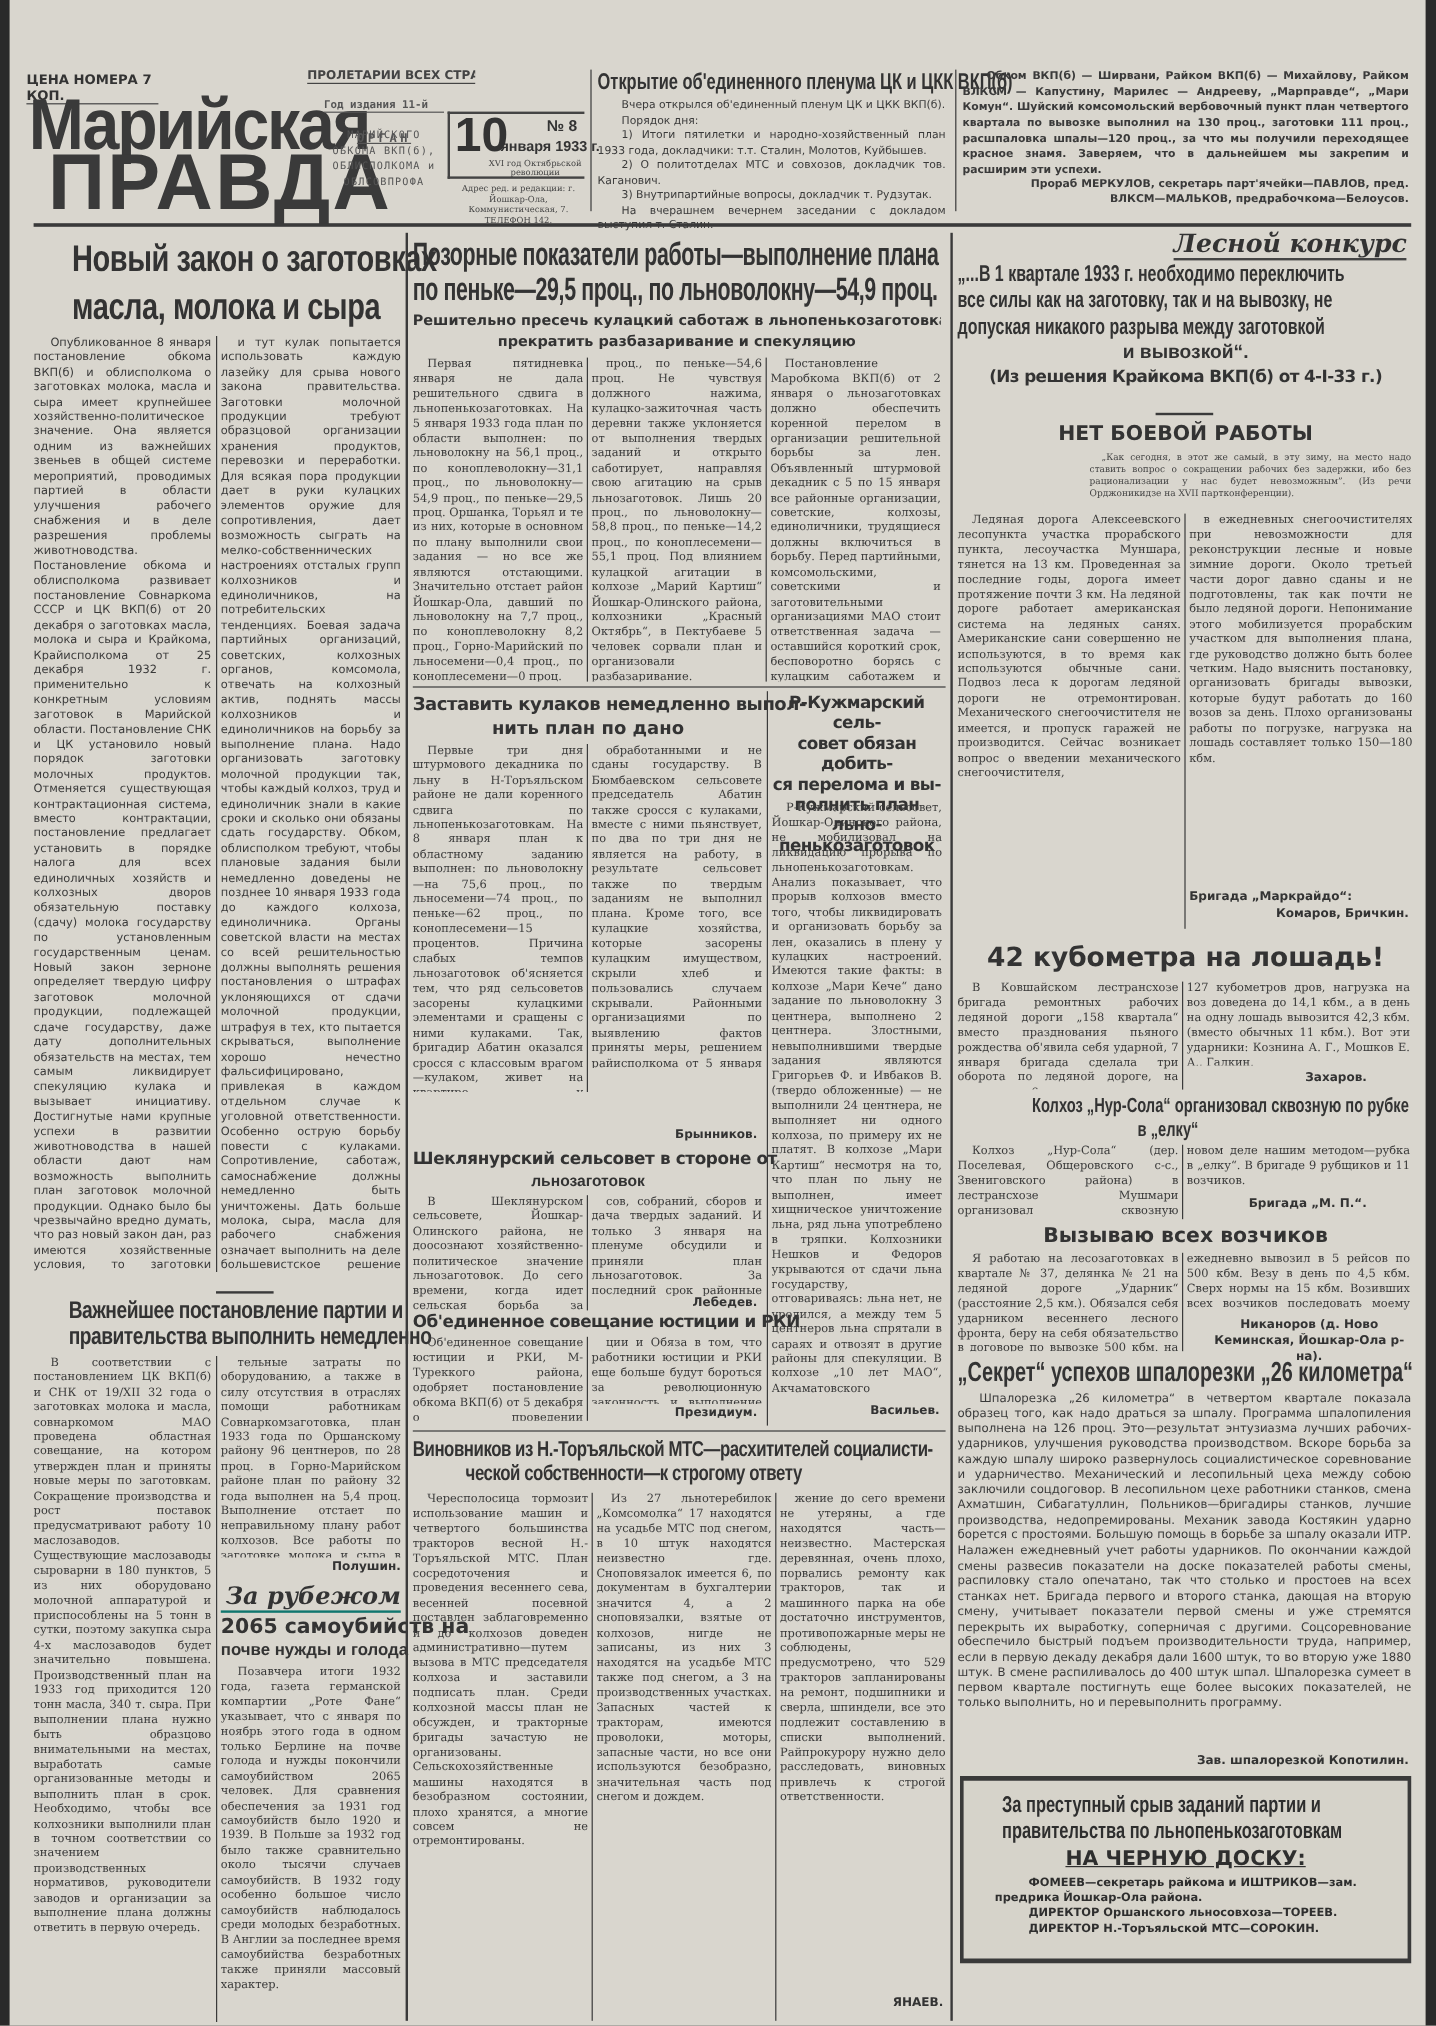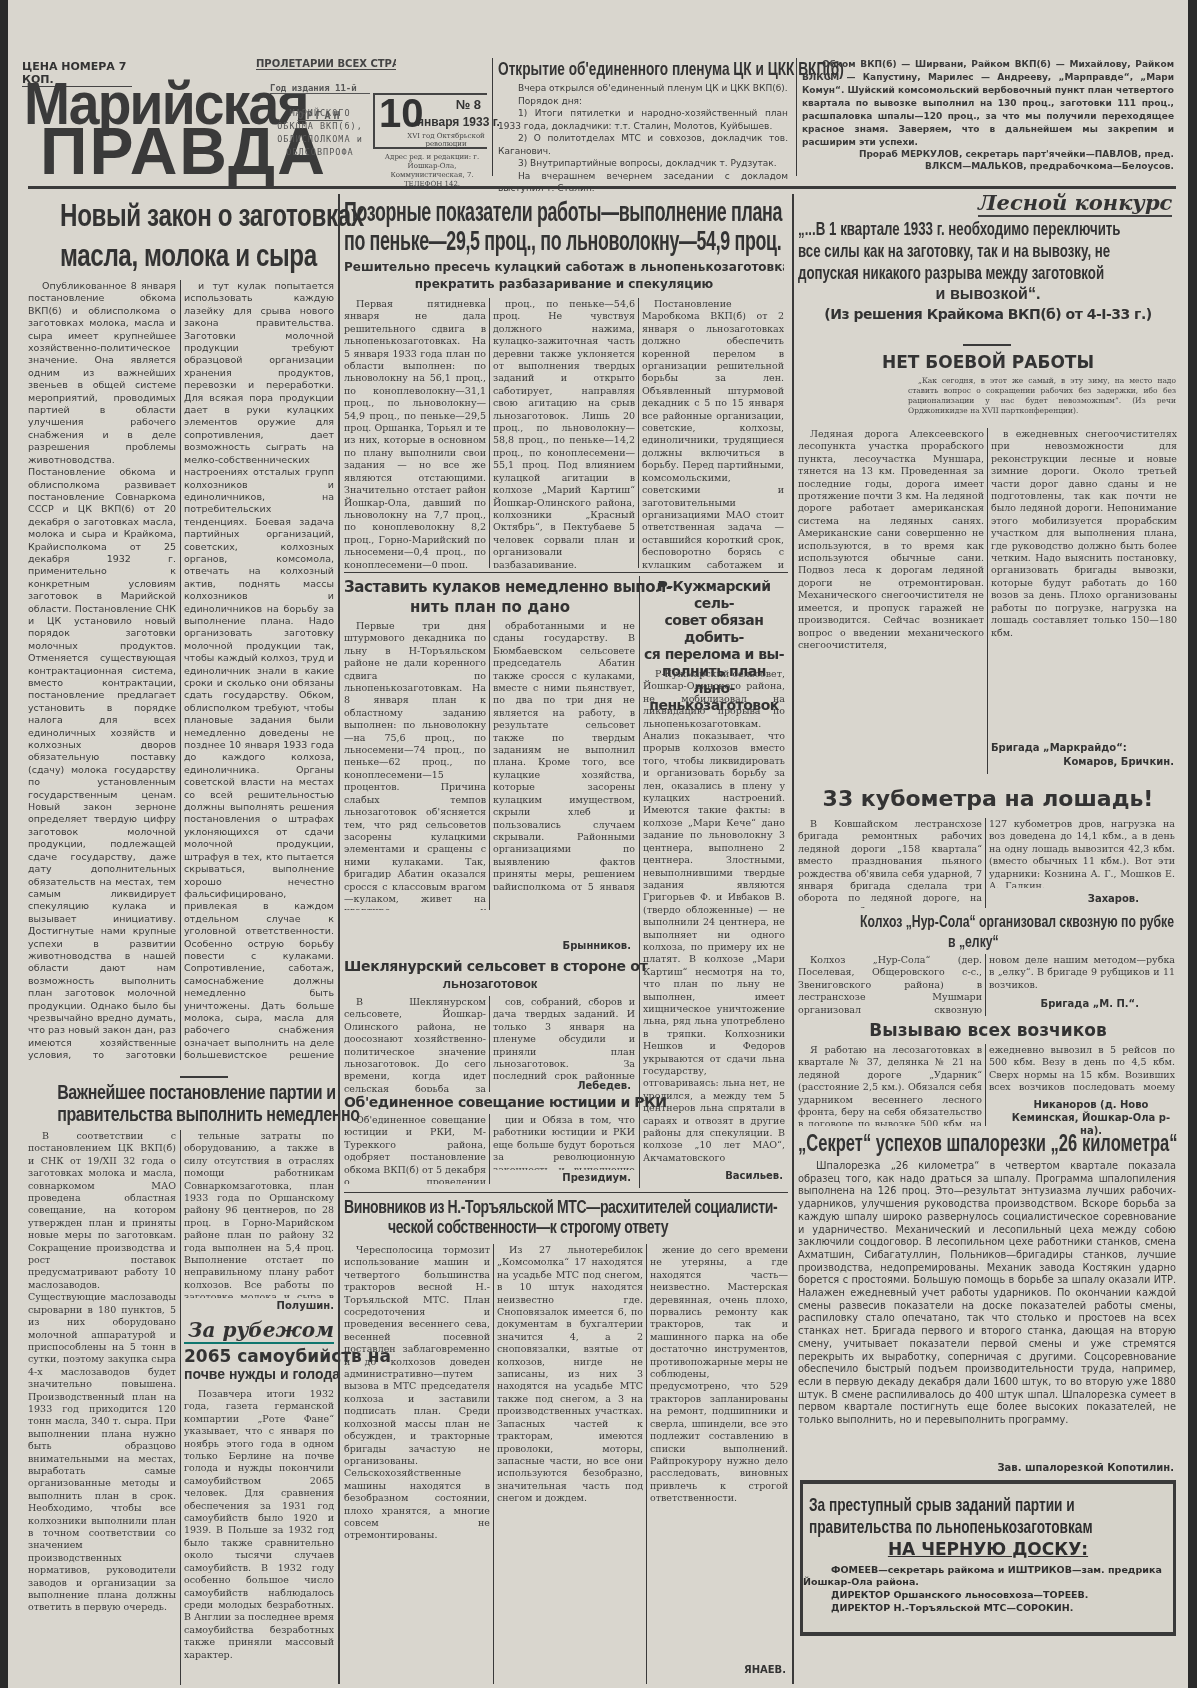--- a/index.html
+++ b/index.html
@@ -30,21 +30,21 @@
     color: #3a3a3a; letter-spacing: -2px; line-height: 1;
   }
   .headline {
     font-family: "Liberation Sans", sans-serif; font-weight: bold; color: #333;
     text-align: center; line-height: 1.05; letter-spacing: -0.5px;
   }
   .sig { font-family: "DejaVu Sans", sans-serif; font-weight: bold; font-size: 10px; color: #333; text-align: right; }
   .italic-head { font-family: "DejaVu Serif", serif; font-style: italic; font-weight: bold; color: #333; }
   .blackboard {
     position: absolute; border: 3px solid #3a3a3a; background: #d6d3ca;
-    padding: 10px 0;
+    padding: 10px 26px;
   }
 </style>
 </head>
 <body>
 
 <div class="page">
 
   <div class="abs" style="left:14px;top:60px;font:bold 11px 'DejaVu Sans',sans-serif;color:#333;border-bottom:1px solid #444;width:110px;">ЦЕНА НОМЕРА 7 КОП.</div>
   <div class="abs" style="left:248px;top:58px;width:140px;font:bold 10px 'DejaVu Sans',sans-serif;color:#444;border-bottom:1px solid #444;white-space:nowrap;overflow:hidden;">ПРОЛЕТАРИИ ВСЕХ СТРАН, СОЕДИНЯЙТЕСЬ!</div>
   <div class="abs masthead-title" style="left:16px;top:74px;font-size:60px;transform:scaleX(0.92);transform-origin:left top;">Марийская</div>
@@ -174,21 +174,21 @@
   <div class="hr" style="left:955px;top:344px;width:48px;"></div>
 
   <div class="abs" style="left:790px;top:352px;width:380px;text-align:center;font:bold 17px 'DejaVu Sans',sans-serif;color:#333;">НЕТ БОЕВОЙ РАБОТЫ</div>
   <div class="abs" style="left:900px;top:376px;width:268px;font:7.5px/10px 'DejaVu Serif',serif;color:#444;text-align:justify;text-indent:10px;">„Как сегодня, в этот же самый, в эту зиму, на место надо ставить вопрос о сокращении рабочих без задержки, ибо без рационализации у нас будет невозможным”. (Из речи Орджоникидзе на XVII партконференции).</div>
   <div class="abs body-text" style="left:790px;top:428px;width:186px;height:346px;text-indent:12px;">Ледяная дорога Алексеевского лесопункта участка прорабского пункта, лесоучастка Муншара, тянется на 13 км. Проведенная за последние годы, дорога имеет протяжение почти 3 км. На ледяной дороге работает американская система на ледяных санях. Американские сани совершенно не используются, в то время как используются обычные сани. Подвоз леса к дорогам ледяной дороги не отремонтирован. Механического снегоочистителя не имеется, и пропуск гаражей не производится. Сейчас возникает вопрос о введении механического снегоочистителя,</div>
   <div class="vr" style="left:979px;top:428px;height:346px;width:1px;"></div>
   <div class="abs body-text" style="left:983px;top:428px;width:186px;height:312px;text-indent:12px;">в ежедневных снегоочистителях при невозможности для реконструкции лесные и новые зимние дороги. Около третьей части дорог давно сданы и не подготовлены, так как почти не было ледяной дороги. Непонимание этого мобилизуется прорабским участком для выполнения плана, где руководство должно быть более четким. Надо выяснить постановку, организовать бригады вывозки, которые будут работать до 160 возов за день. Плохо организованы работы по погрузке, нагрузка на лошадь составляет только 150—180 кбм.</div>
   <div class="abs sig" style="left:983px;top:742px;width:150px;text-align:left;">Бригада „Маркрайдо“:</div>
   <div class="abs sig" style="left:983px;top:756px;width:183px;">Комаров, Бричкин.</div>
 
-  <div class="abs" style="left:790px;top:786px;width:380px;text-align:center;font:bold 22px 'DejaVu Sans',sans-serif;color:#333;">33 кубометра на лошадь!</div>
+  <div class="abs" style="left:790px;top:786px;width:380px;text-align:center;font:bold 22px 'DejaVu Sans',sans-serif;color:#333;">42 кубометра на лошадь!</div>
   <div class="abs body-text" style="left:790px;top:818px;width:184px;height:90px;text-indent:12px;">В Ковшайском лестрансхозе бригада ремонтных рабочих ледяной дороги „158 квартала“ вместо празднования пьяного рождества об'явила себя ударной, 7 января бригада сделала три оборота по ледяной дороге, на расстоянии 6 километров вывезла</div>
   <div class="vr" style="left:977px;top:818px;height:90px;width:1px;"></div>
   <div class="abs body-text" style="left:981px;top:818px;width:186px;height:70px;">127 кубометров дров, нагрузка на воз доведена до 14,1 кбм., а в день на одну лошадь вывозится 42,3 кбм. (вместо обычных 11 кбм.). Вот эти ударники: Кознина А. Г., Мошков Е. А., Галкин.</div>
   <div class="abs sig" style="left:981px;top:893px;width:150px;">Захаров.</div>
 
   <div class="abs cond" style="left:852px;top:912px;font-size:17px;color:#333;white-space:nowrap;transform:scaleX(0.72);">Колхоз „Нур-Сола“ организовал сквозную по рубке</div>
   <div class="abs cond" style="left:940px;top:932px;font-size:17px;color:#333;white-space:nowrap;transform:scaleX(0.72);">в „елку“</div>
   <div class="abs body-text" style="left:790px;top:954px;width:184px;height:62px;text-indent:12px;">Колхоз „Нур-Сола“ (дер. Поселевая, Общеровского с-с., Звениговского района) в лестрансхозе Мушмари организовал сквозную хозрасчетную бригаду по рубке в</div>
   <div class="vr" style="left:977px;top:954px;height:62px;width:1px;"></div>
   <div class="abs body-text" style="left:981px;top:954px;width:186px;height:40px;">новом деле нашим методом—рубка в „елку“. В бригаде 9 рубщиков и 11 возчиков.</div>

